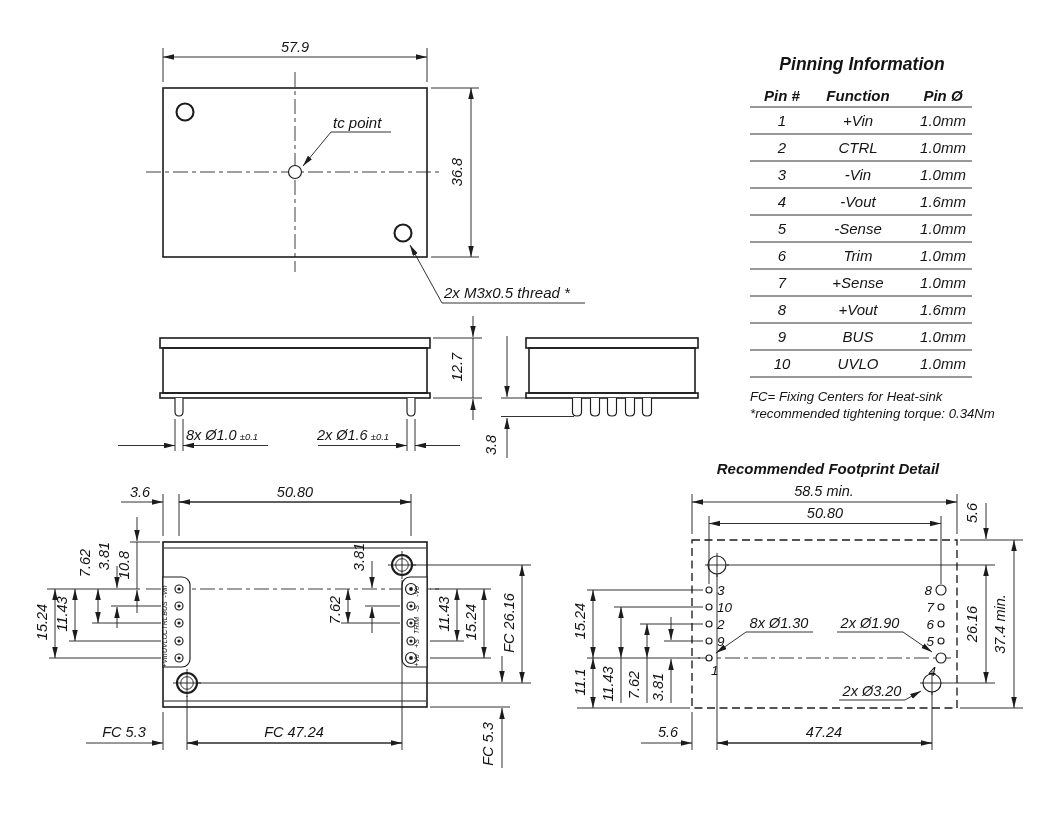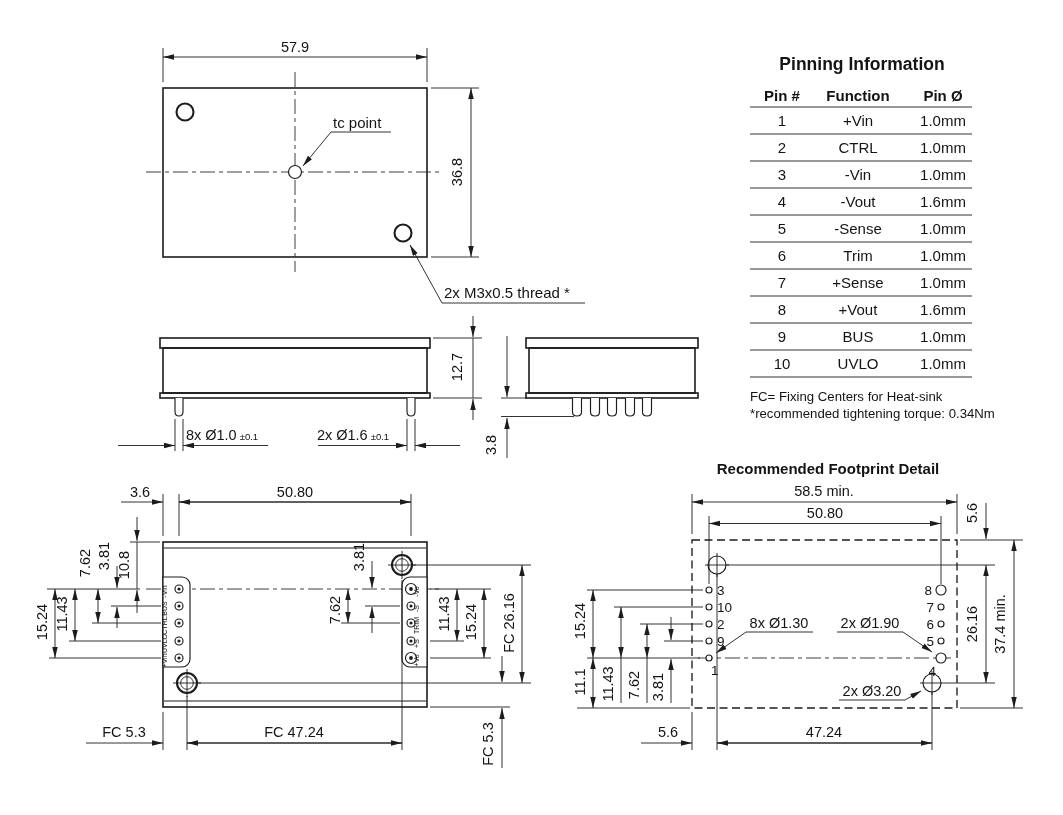--- a/index.html
+++ b/index.html
@@ -1,16 +1,16 @@
 <!DOCTYPE html>
 <html><head>
 <meta charset="utf-8">
 <style>
   html,body{margin:0;padding:0;background:#fff;}
-  .stage{position:relative;width:1063px;height:815px;background:#ffffff;overflow:hidden;}
+  .stage{position:relative;width:1063px;height:815px;background:#ffffff;overflow:hidden;font-style:italic;}
   svg{position:absolute;left:0;top:0;}
   text{font-family:"Liberation Sans","DejaVu Sans",sans-serif;fill:#141414;}
   .d{font-size:14.5px;}
   .ds{font-size:9.5px;}
   .lab{font-size:15px;}
   .pl{font-size:7px;}
   .num{font-size:13.5px;}
   .tt{font-size:17.5px;font-weight:bold;}
   .th{font-size:15px;font-weight:bold;}
   .tr{font-size:15px;}

